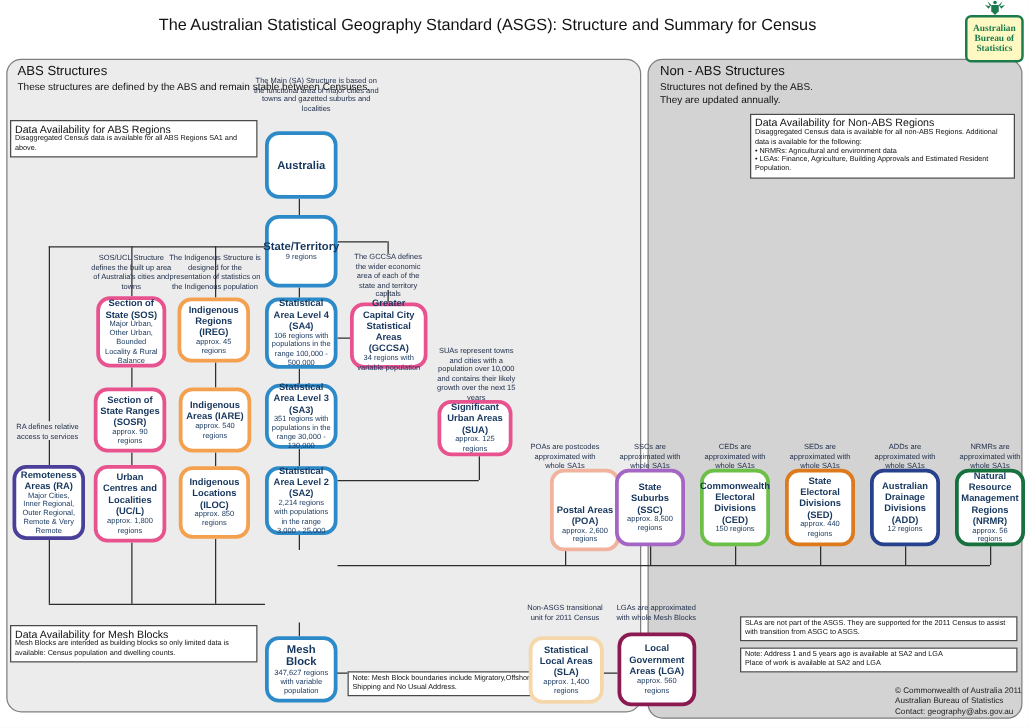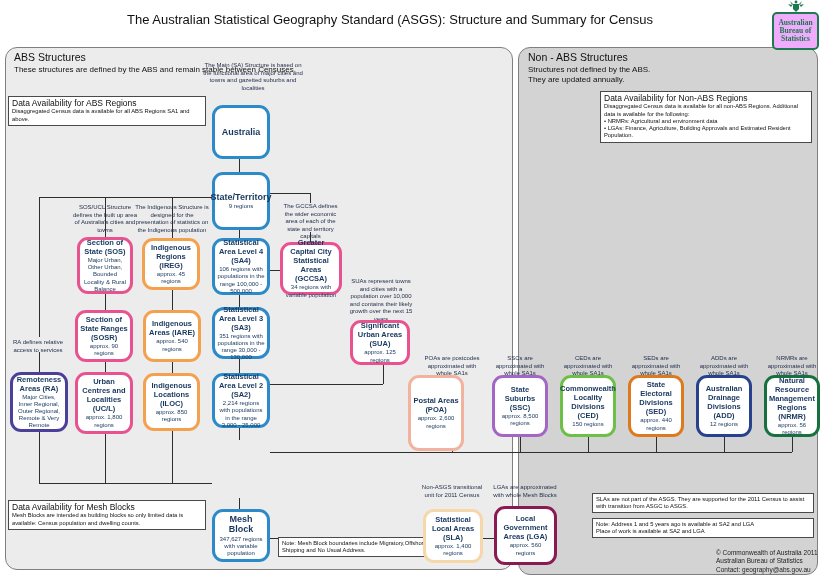--- a/index.html
+++ b/index.html
@@ -29,21 +29,21 @@
   .c-navy{border:3px solid #27418d;}
   .c-dgreen{border:3px solid #17713f;}
   .c-tan{border:3px solid #f6d7a9;}
   .c-maroon{border:3px solid #8c1a52;}
   .note{position:absolute;font-size:6px;line-height:1.25;text-align:center;color:#1d2b49;z-index:2;}
   .notebox{position:absolute;background:#fff;border:1px solid #4a4a4a;padding:2px 3px;box-sizing:border-box;z-index:2;}
   .notebox .nt{font-size:8.5px;color:#111;line-height:1.1;}
   .notebox .nb{font-size:5.8px;color:#111;line-height:1.25;}
   .footer{position:absolute;left:716px;top:549px;font-size:6.5px;line-height:1.3;color:#222;z-index:2;}
   #logo{position:absolute;left:772px;top:12px;width:47px;height:38px;border:2px solid #1b7a4e;
-        border-radius:5px;background:#f0abfc;box-sizing:border-box;display:flex;align-items:center;
+        border-radius:5px;background:#fef9c3;box-sizing:border-box;display:flex;align-items:center;
         justify-content:center;text-align:center;z-index:3;}
   #logo .lt{font-family:"Liberation Serif",serif;font-weight:bold;font-size:7.5px;line-height:1.1;color:#1b7a4e;}
   #crest{position:absolute;left:786px;top:0px;z-index:4;}
 </style>
 </head>
 <body>
 
 <div id="stage">
 
   <div class="title">The Australian Statistical Geography Standard (ASGS): Structure and Summary for Census</div>
@@ -201,30 +201,30 @@
     <div class="nb">• LGAs: Finance, Agriculture, Building Approvals and Estimated Resident Population.</div>
   </div>
 
   <div class="note" style="left:424px;top:355px;width:56px;">POAs are postcodes approximated with whole SA1s</div>
   <div class="note" style="left:492px;top:355px;width:56px;">SSCs are approximated with whole SA1s</div>
   <div class="note" style="left:560px;top:355px;width:56px;">CEDs are approximated with whole SA1s</div>
   <div class="note" style="left:628px;top:355px;width:56px;">SEDs are approximated with whole SA1s</div>
   <div class="note" style="left:696px;top:355px;width:56px;">ADDs are approximated with whole SA1s</div>
   <div class="note" style="left:764px;top:355px;width:56px;">NRMRs are approximated with whole SA1s</div>
 
-  <div class="node c-salmon" style="left:408px;top:375px;width:56px;height:76px;">
+  <div class="node c-salmon" style="left:440px;top:375px;width:56px;height:66px;justify-content:flex-end;">
     <div class="t">Postal Areas (POA)</div>
     <div class="d">approx. 2,600 regions</div>
   </div>
   <div class="node c-violet" style="left:492px;top:375px;width:56px;height:62px;">
     <div class="t">State Suburbs (SSC)</div>
     <div class="d">approx. 8,500 regions</div>
   </div>
   <div class="node c-green" style="left:560px;top:375px;width:56px;height:62px;">
-    <div class="t">Commonwealth Locality Divisions (CED)</div>
+    <div class="t">Commonwealth Electoral Divisions (CED)</div>
     <div class="d">150 regions</div>
   </div>
   <div class="node c-navy" style="left:696px;top:375px;width:56px;height:62px;">
     <div class="t">Australian Drainage Divisions (ADD)</div>
     <div class="d">12 regions</div>
   </div>
   <div class="node c-orange2" style="left:628px;top:375px;width:56px;height:62px;">
     <div class="t">State Electoral Divisions (SED)</div>
     <div class="d">approx. 440 regions</div>
   </div>

